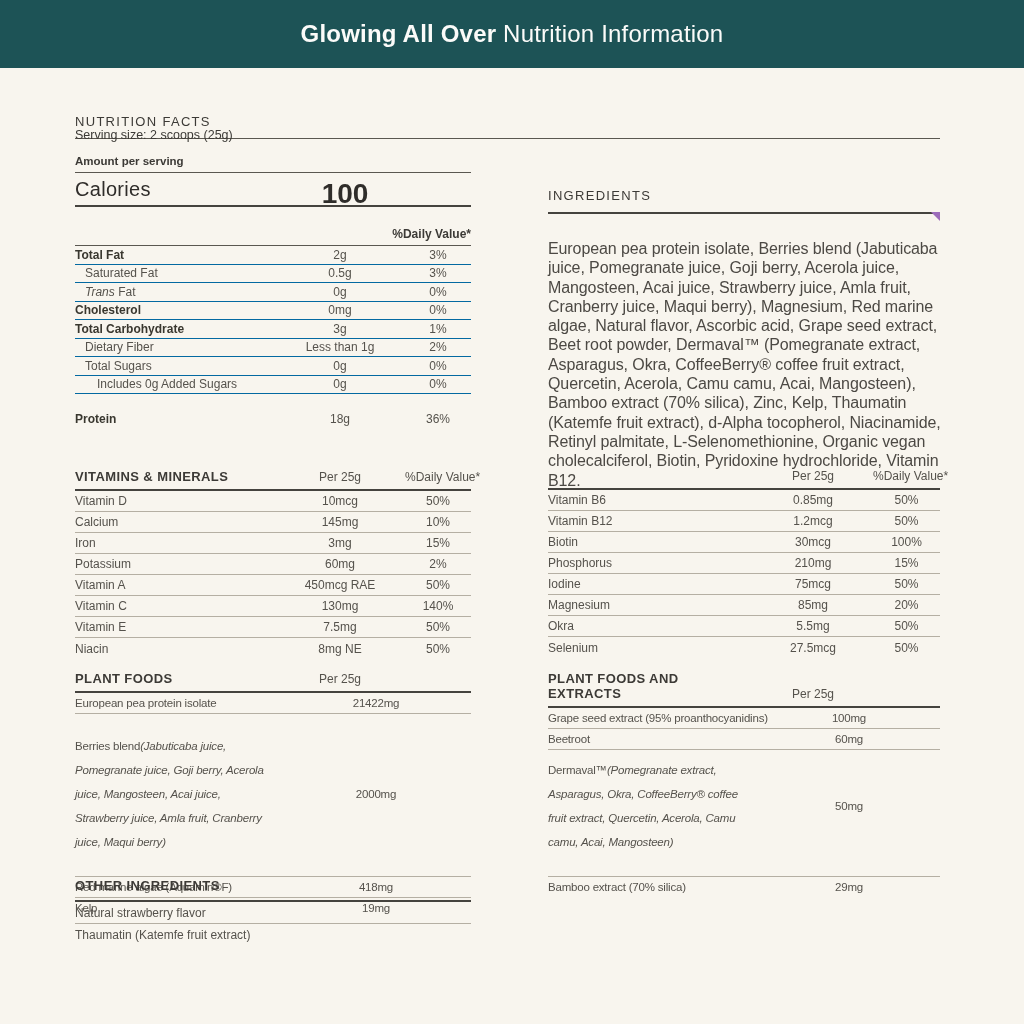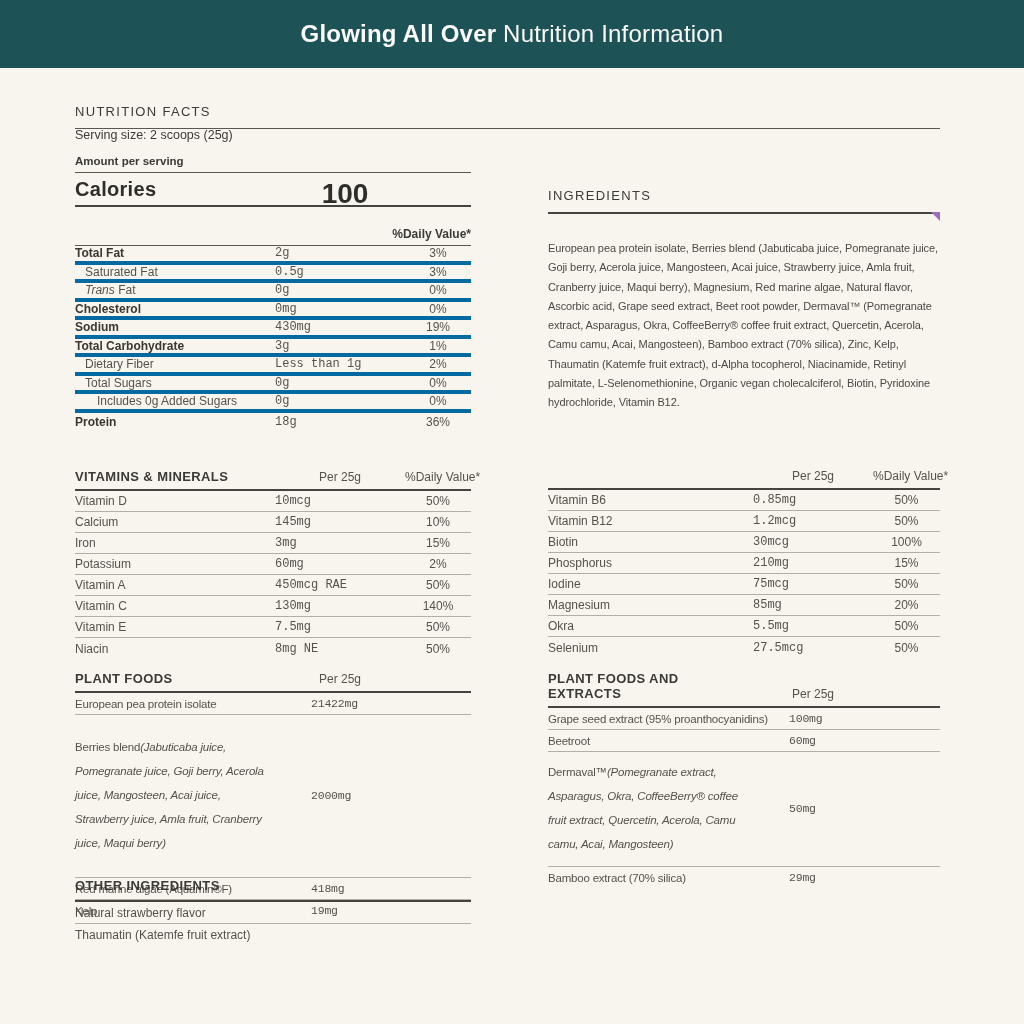--- a/index.html
+++ b/index.html
@@ -17,64 +17,64 @@
   }
   .header .t { color: #fbfbf9; font-size: 24px; letter-spacing: 0.2px; }
   .header .t b { font-weight: 700; }
   .header .t span.reg { font-weight: 400; }
 
   
   .title-light { font-size: 13px; font-weight: 400; letter-spacing: 1.3px; color: #3c3a36; }
   .title-bold  { font-size: 13px; font-weight: 700; letter-spacing: 0.4px; color: #3c3a36; }
 
   
-  #nf-head { position: absolute; left: 75px; top: 102px; width: 865px; border-bottom: 1px solid #5a5750; padding-bottom: 8px; }
+  #nf-head { position: absolute; left: 75px; top: 112px; width: 865px; border-bottom: 1px solid #5a5750; padding-bottom: 8px; }
   #serving { position: absolute; left: 75px; top: 128px; font-size: 12.5px; font-weight: 400; color: #3c3a36; }
   #aps { position: absolute; left: 75px; top: 155px; width: 396px; font-size: 11.5px; font-weight: 700; color: #3c3a36; border-bottom: 1px solid #5a5750; padding-bottom: 5px; }
   #calories-row { position: absolute; left: 75px; top: 178px; width: 396px; height: 29px; border-bottom: 2px solid #45433e; }
-  #calories-row .cl { font-size: 20px; font-weight: 700; color: #2f2d2a; letter-spacing: 0.3px; }
+  #calories-row .cl { font-size: 20px; font-weight: 400; color: #2f2d2a; letter-spacing: 0.3px; }
   #calories-row .cv { position: absolute; left: 205px; top: 0; width: 130px; text-align: center; font-size: 28px; font-weight: 700; color: #2f2d2a; }
   #dv-head { position: absolute; left: 75px; top: 227px; width: 396px; text-align: right; font-size: 12px; font-weight: 700; color: #3c3a36; }
   #nf-table { position: absolute; left: 75px; top: 245px; width: 396px; border-top: 1px solid #5a5750; }
 
   .grid { display: grid; align-items: center; }
   .cols-a { grid-template-columns: 200px 130px 66px; }
   .cols-b { grid-template-columns: 205px 120px 67px; }
-  .nrow { height: 18.5px; border-bottom: 4px solid #0369a1; font-size: 12px; color: #55524c; }
-  .nrow:last-child { border-bottom: none; }
+  .nrow { height: 18.5px; border-bottom: 1px solid #0369a1; font-size: 12px; color: #55524c; }
+  .nrow:last-child { border-bottom: none; margin-top: 16px; }
   .nrow.b .lab { font-weight: 700; color: #39372f; }
   .nrow.in1 .lab { padding-left: 10px; }
   .nrow.in2 .lab { padding-left: 22px; }
   .lab { white-space: nowrap; }
-  .amt { text-align: left; white-space: nowrap; font-family: Liberation Mono, monospace; }
+  .amt { text-align: center; white-space: nowrap; }
   .dvc { text-align: center; white-space: nowrap; }
   .it { font-style: italic; }
 
   
   #ing-head { position: absolute; left: 548px; top: 186px; width: 392px; border-bottom: 2px solid #45433e; padding-bottom: 8px; }
   #ing-marker { position: absolute; right: 0px; bottom: -9px; width: 9px; height: 9px; background: #9c6cba; clip-path: polygon(0 0, 100% 0, 100% 100%); }
-  #ing-text { position: absolute; left: 548px; top: 239px; width: 394px; font-size: 11px; line-height: 19.3px; color: #4c4944; letter-spacing: -0.1px; }
+  #ing-text { position: absolute; left: 548px; top: 239px; width: 394px; font-size: 16px; line-height: 19.3px; color: #4c4944; letter-spacing: -0.1px; }
 
   
   .vt-head { padding-bottom: 5px; border-bottom: 2px solid #45433e; align-items: end; }
   .vt-head .hd-amt { text-align: center; font-size: 12px; color: #55524c; }
   .vt-head .hd-dv { text-align: right; font-size: 12px; color: #55524c; white-space: nowrap; }
   .vrow { height: 21px; border-bottom: 1px solid #b5afa3; font-size: 12px; color: #55524c; }
   .vrow:last-child { border-bottom: none; }
   #vit-left  { position: absolute; left: 75px;  top: 469px; width: 396px; }
   #vit-right { position: absolute; left: 548px; top: 469px; width: 392px; }
 
   
   #plant-left  { position: absolute; left: 75px;  top: 671px; width: 396px; }
   #plant-right { position: absolute; left: 548px; top: 671px; width: 392px; }
   .prow { padding: 4px 0; border-bottom: 1px solid #b5afa3; font-size: 11.5px; color: #55524c; letter-spacing: -0.2px; gap: 36px; }
   .prow:last-child { border-bottom: none; }
   .prow .sub { font-style: italic; font-size: 11.5px; line-height: 24px; margin-top: 4px; white-space: normal; color: #55524c; }
   #plant-left .prow.tall { padding: 20px 0 22px 0; }
-  #plant-right .prow.tall { padding: 8px 0 10px 0; }
+  #plant-right .prow.tall { padding: 8px 0 22px 0; }
 
   
   #other { position: absolute; left: 75px; top: 876px; width: 396px; }
   #other .vt-head { padding-bottom: 6px; }
   .orow { padding: 4px 0 3px 0; border-bottom: 1px solid #b5afa3; font-size: 12px; color: #55524c; }
   .orow:last-child { border-bottom: none; }
 
   
   #footnotes { position: absolute; left: 75px; top: 949px; width: 868px; }
   #footnotes p { font-size: 11.6px; line-height: 19.2px; color: #3f3d39; letter-spacing: -0.2px; }
@@ -115,25 +115,20 @@
       <span class="lab"><i class="it">Trans</i><span> Fat</span></span>
       <span class="amt">0g</span>
       <span class="dvc">0%</span>
     </div>
     <div class="nrow grid cols-a b">
       <span class="lab"><i class="it"></i><span>Cholesterol</span></span>
       <span class="amt">0mg</span>
       <span class="dvc">0%</span>
     </div>
     <div class="nrow grid cols-a b">
-      <span class="lab"><i class="it"></i><span>Sodium</span></span>
-      <span class="amt">430mg</span>
-      <span class="dvc">19%</span>
-    </div>
-    <div class="nrow grid cols-a b">
       <span class="lab"><i class="it"></i><span>Total Carbohydrate</span></span>
       <span class="amt">3g</span>
       <span class="dvc">1%</span>
     </div>
     <div class="nrow grid cols-a in1">
       <span class="lab"><i class="it"></i><span>Dietary Fiber</span></span>
       <span class="amt">Less than 1g</span>
       <span class="dvc">2%</span>
     </div>
     <div class="nrow grid cols-a in1">

